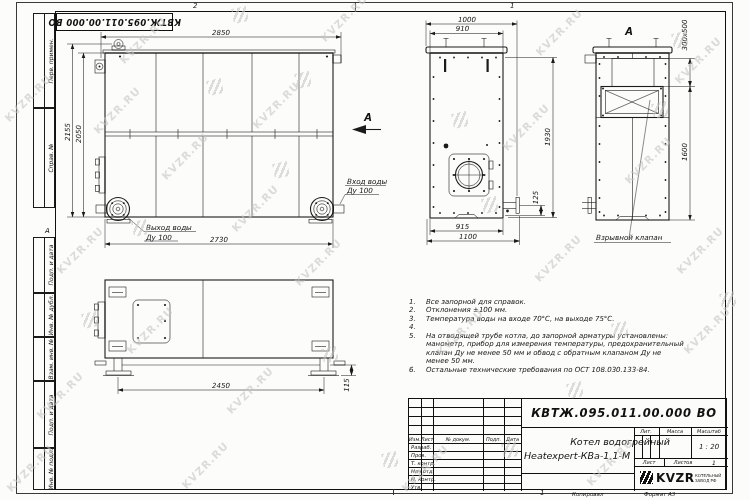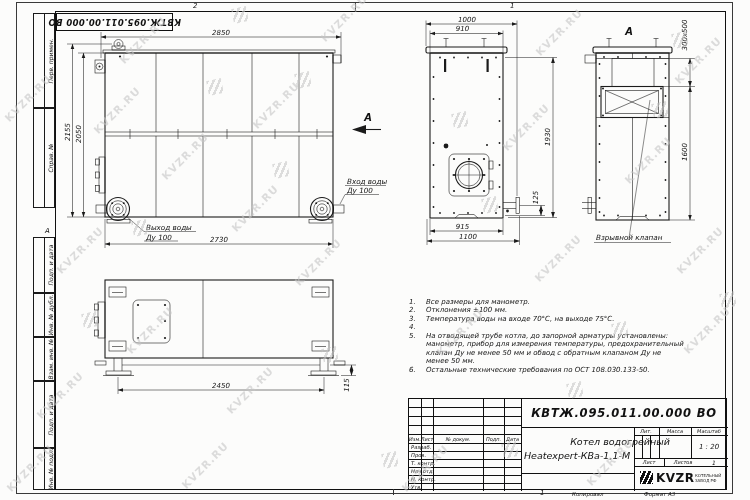--- a/index.html
+++ b/index.html
@@ -412,21 +412,21 @@
   <div class="abs zone hcell" style="left:193px;top:2px;">2</div>
   <div class="abs zone hcell" style="left:510px;top:2px;">1</div>
   <div class="abs ztick hcell" style="left:355px;top:2px;width:1px;height:9px;"></div>
   <div class="abs zone hcell" style="left:540px;top:489px;">1</div>
   <div class="abs ztick hcell" style="left:393px;top:489px;width:1px;height:6px;"></div>
   <div class="abs zone hcell" style="left:45px;top:227px;">А</div>
 
   <div class="abs notes hcell">
     <div class="note">
         <span class="n">1.</span>
-        <span class="t">Все размеры для манометр.</span>
+        <span class="t">Все запорной для справок.</span>
       </div>
     <div class="note">
         <span class="n">2.</span>
         <span class="t">Отклонения ±100 мм.</span>
       </div>
     <div class="note">
         <span class="n">3.</span>
         <span class="t">Температура воды на входе 70°С, на выходе 75°С.</span>
       </div>
     <div class="note">
@@ -434,21 +434,21 @@
       </div>
     <div class="note">
         <span class="n">5.</span>
         <span class="t">На отводящей трубе котла, до запорной арматуры установлены:
 манометр, прибор для измерения температуры, предохранительный
 клапан Ду не менее 50 мм и обвод с обратным клапаном Ду не
 менее 50 мм.</span>
       </div>
     <div class="note">
         <span class="n">6.</span>
-        <span class="t">Остальные технические требования по ОСТ 108.030.133-50.</span>
+        <span class="t">Остальные технические требования по ОСТ 108.030.133-84.</span>
       </div>
   </div>
 
   <div class="abs tb hcell">
 
     <div class="vl" style="left:12px;top:0;height:92px;"></div>
     <div class="vl" style="left:24px;top:0;height:92px;"></div>
     <div class="vl" style="left:74px;top:0;height:92px;"></div>
     <div class="vl" style="left:95px;top:0;height:92px;"></div>
     <div class="vl" style="left:112px;top:0;height:92px;"></div>

